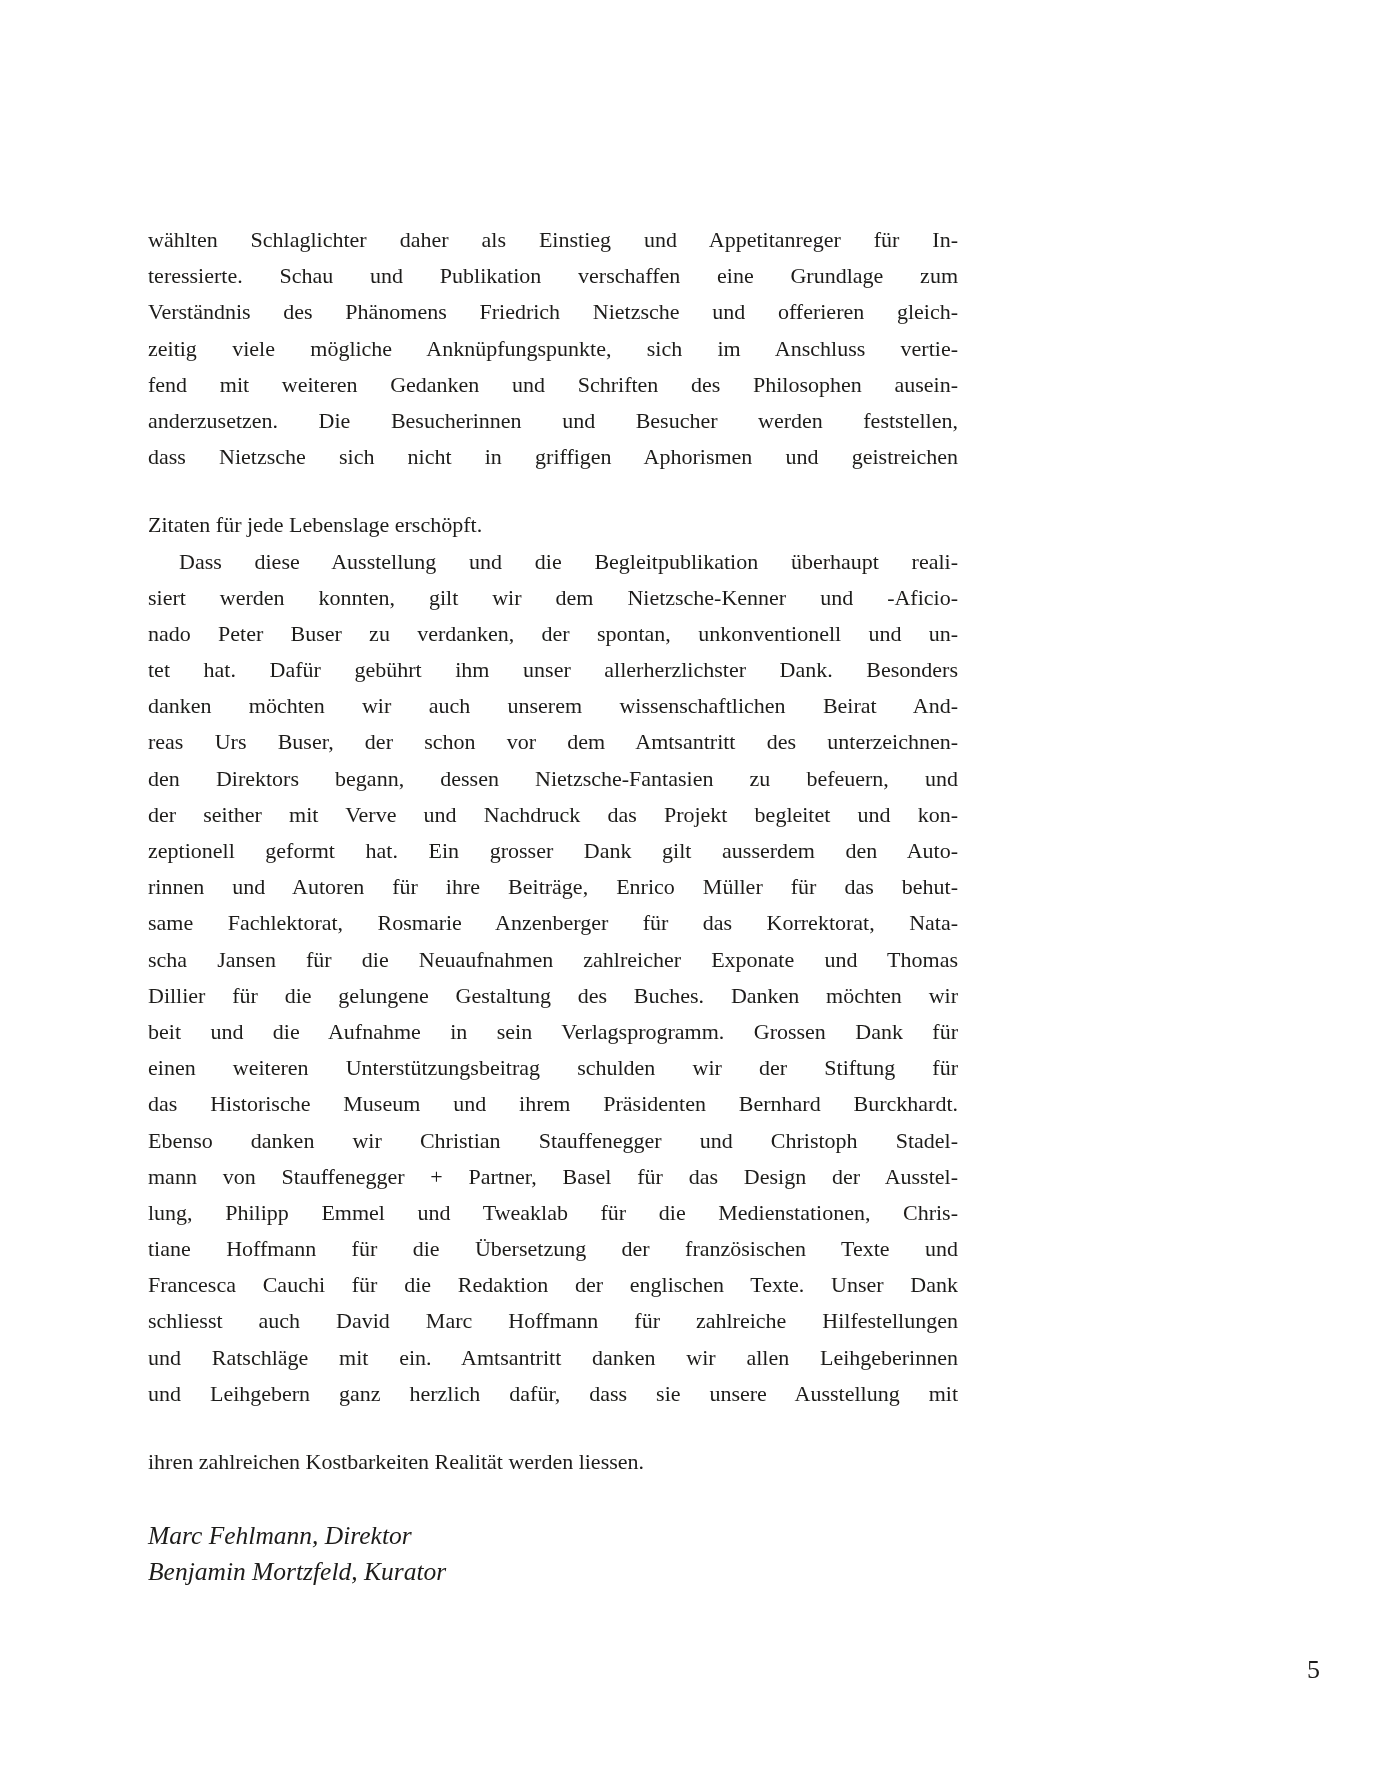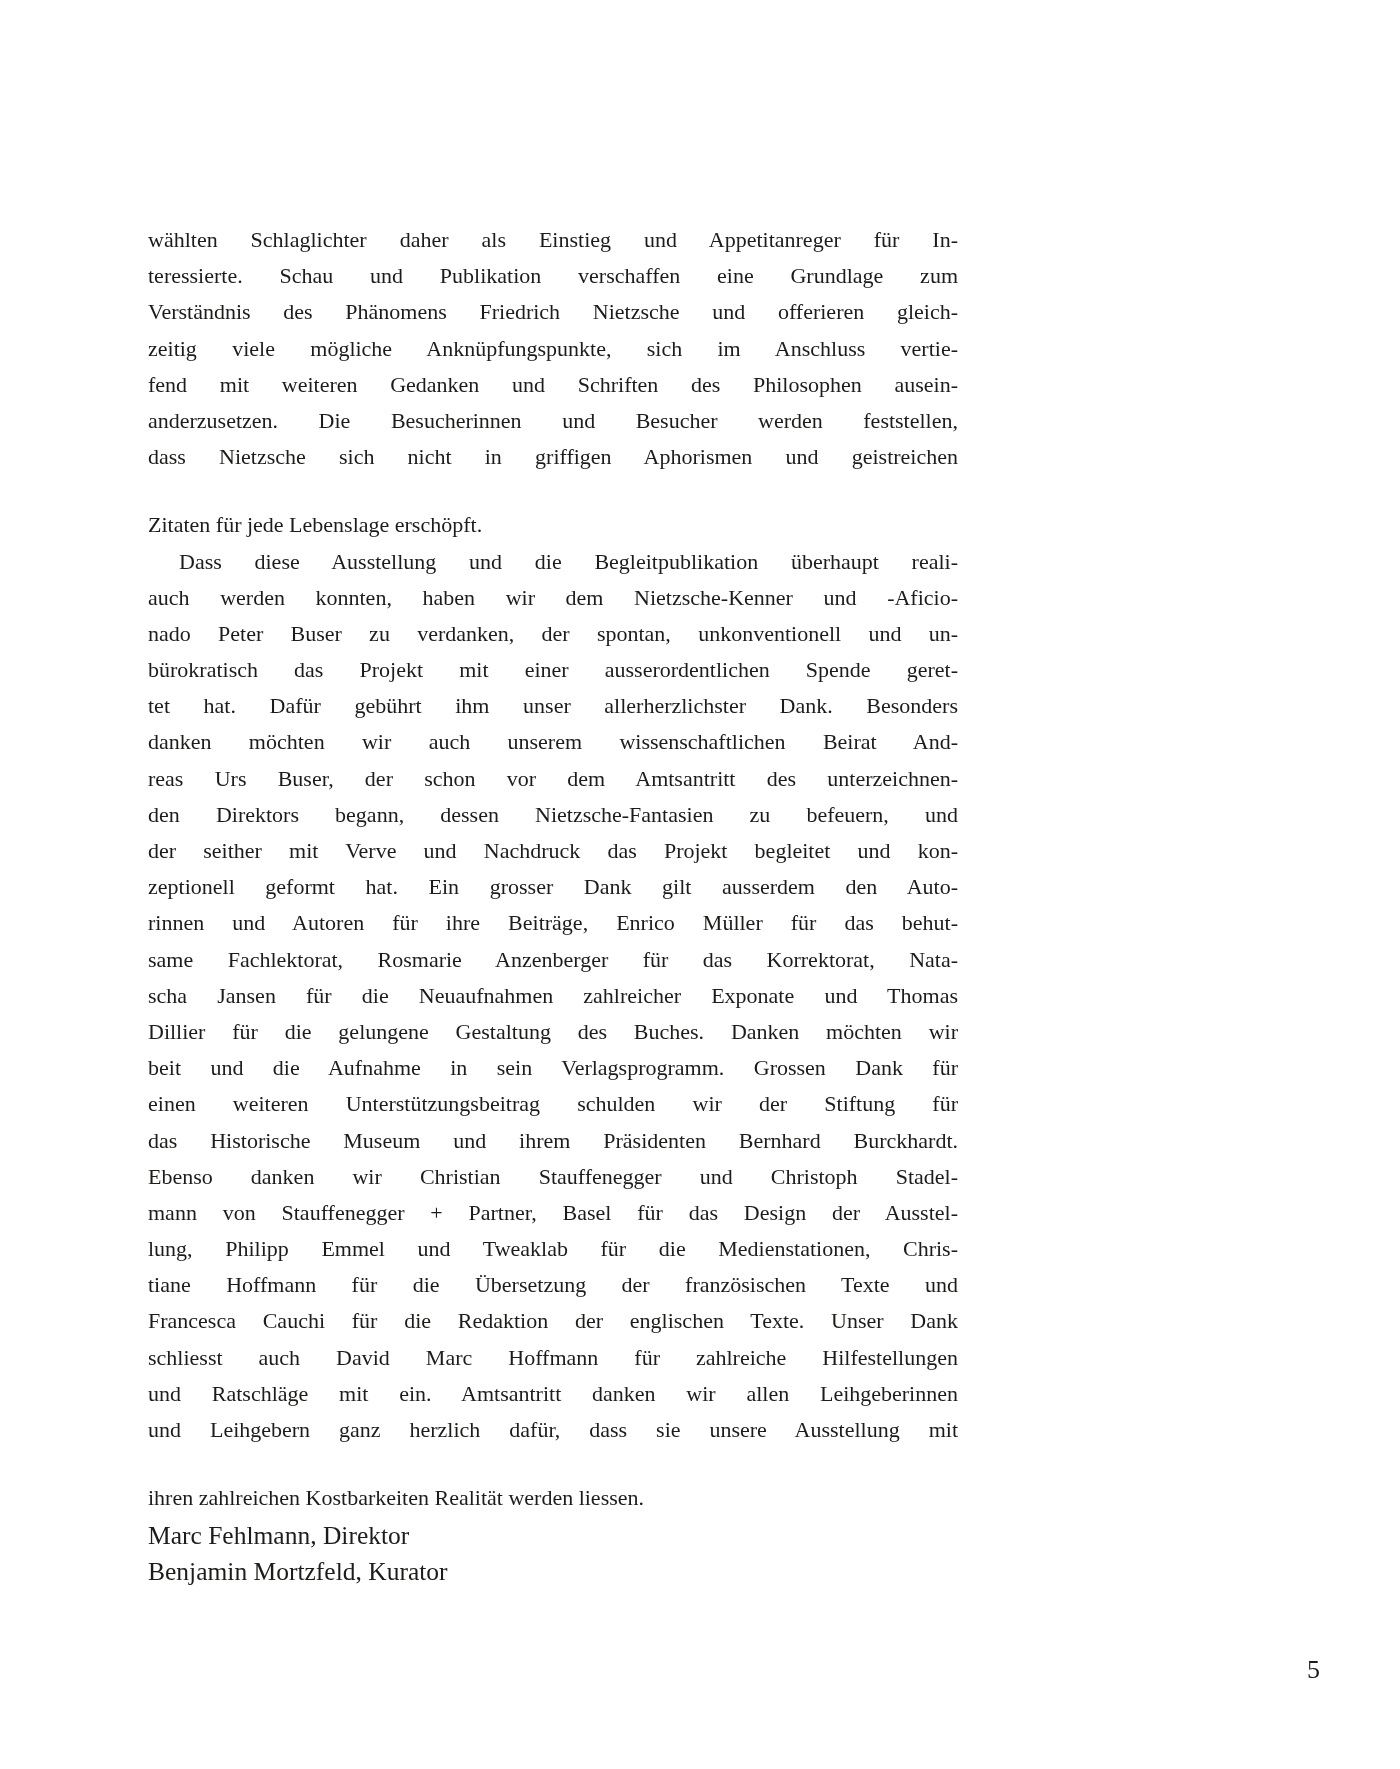--- a/index.html
+++ b/index.html
@@ -37,20 +37,21 @@
   }
   .line.indented {
     text-indent: 31px;
   }
   .signature {
     position: absolute;
     left: 148px;
     top: 1518px;
     font-size: 25.5px;
     line-height: 36.2px;
+    font-style: italic;
   }
   .sig-line { height: 36.2px; }
   .page-number {
     position: absolute;
     top: 1656px;
     right: 80px;
     font-size: 26px;
     line-height: 1.1;
   }
 </style>
@@ -61,23 +62,22 @@
   <div class="text-block">
       <div class="line">wählten Schlaglichter daher als Einstieg und Appetitanreger für In-</div>
       <div class="line">teressierte. Schau und Publikation verschaffen eine Grundlage zum</div>
       <div class="line">Verständnis des Phänomens Friedrich Nietzsche und offerieren gleich-</div>
       <div class="line">zeitig viele mögliche Anknüpfungspunkte, sich im Anschluss vertie-</div>
       <div class="line">fend mit weiteren Gedanken und Schriften des Philosophen ausein-</div>
       <div class="line">anderzusetzen. Die Besucherinnen und Besucher werden feststellen,</div>
       <div class="line">dass Nietzsche sich nicht in griffigen Aphorismen und geistreichen</div>
       <div class="line para-end">Zitaten für jede Lebenslage erschöpft.</div>
       <div class="line indented">Dass diese Ausstellung und die Begleitpublikation überhaupt reali-</div>
-      <div class="line">auch werden konnten, haben wir dem Nietzsche-Kenner und -Aficio-</div>
+      <div class="line">siert werden konnten, gilt wir dem Nietzsche-Kenner und -Aficio-</div>
       <div class="line">nado Peter Buser zu verdanken, der spontan, unkonventionell und un-</div>
-      <div class="line">bürokratisch das Projekt mit einer ausserordentlichen Spende geret-</div>
       <div class="line">tet hat. Dafür gebührt ihm unser allerherzlichster Dank. Besonders</div>
       <div class="line">danken möchten wir auch unserem wissenschaftlichen Beirat And-</div>
       <div class="line">reas Urs Buser, der schon vor dem Amtsantritt des unterzeichnen-</div>
       <div class="line">den Direktors begann, dessen Nietzsche-Fantasien zu befeuern, und</div>
       <div class="line">der seither mit Verve und Nachdruck das Projekt begleitet und kon-</div>
       <div class="line">zeptionell geformt hat. Ein grosser Dank gilt ausserdem den Auto-</div>
       <div class="line">rinnen und Autoren für ihre Beiträge, Enrico Müller für das behut-</div>
       <div class="line">same Fachlektorat, Rosmarie Anzenberger für das Korrektorat, Nata-</div>
       <div class="line">scha Jansen für die Neuaufnahmen zahlreicher Exponate und Thomas</div>
       <div class="line">Dillier für die gelungene Gestaltung des Buches. Danken möchten wir</div>

